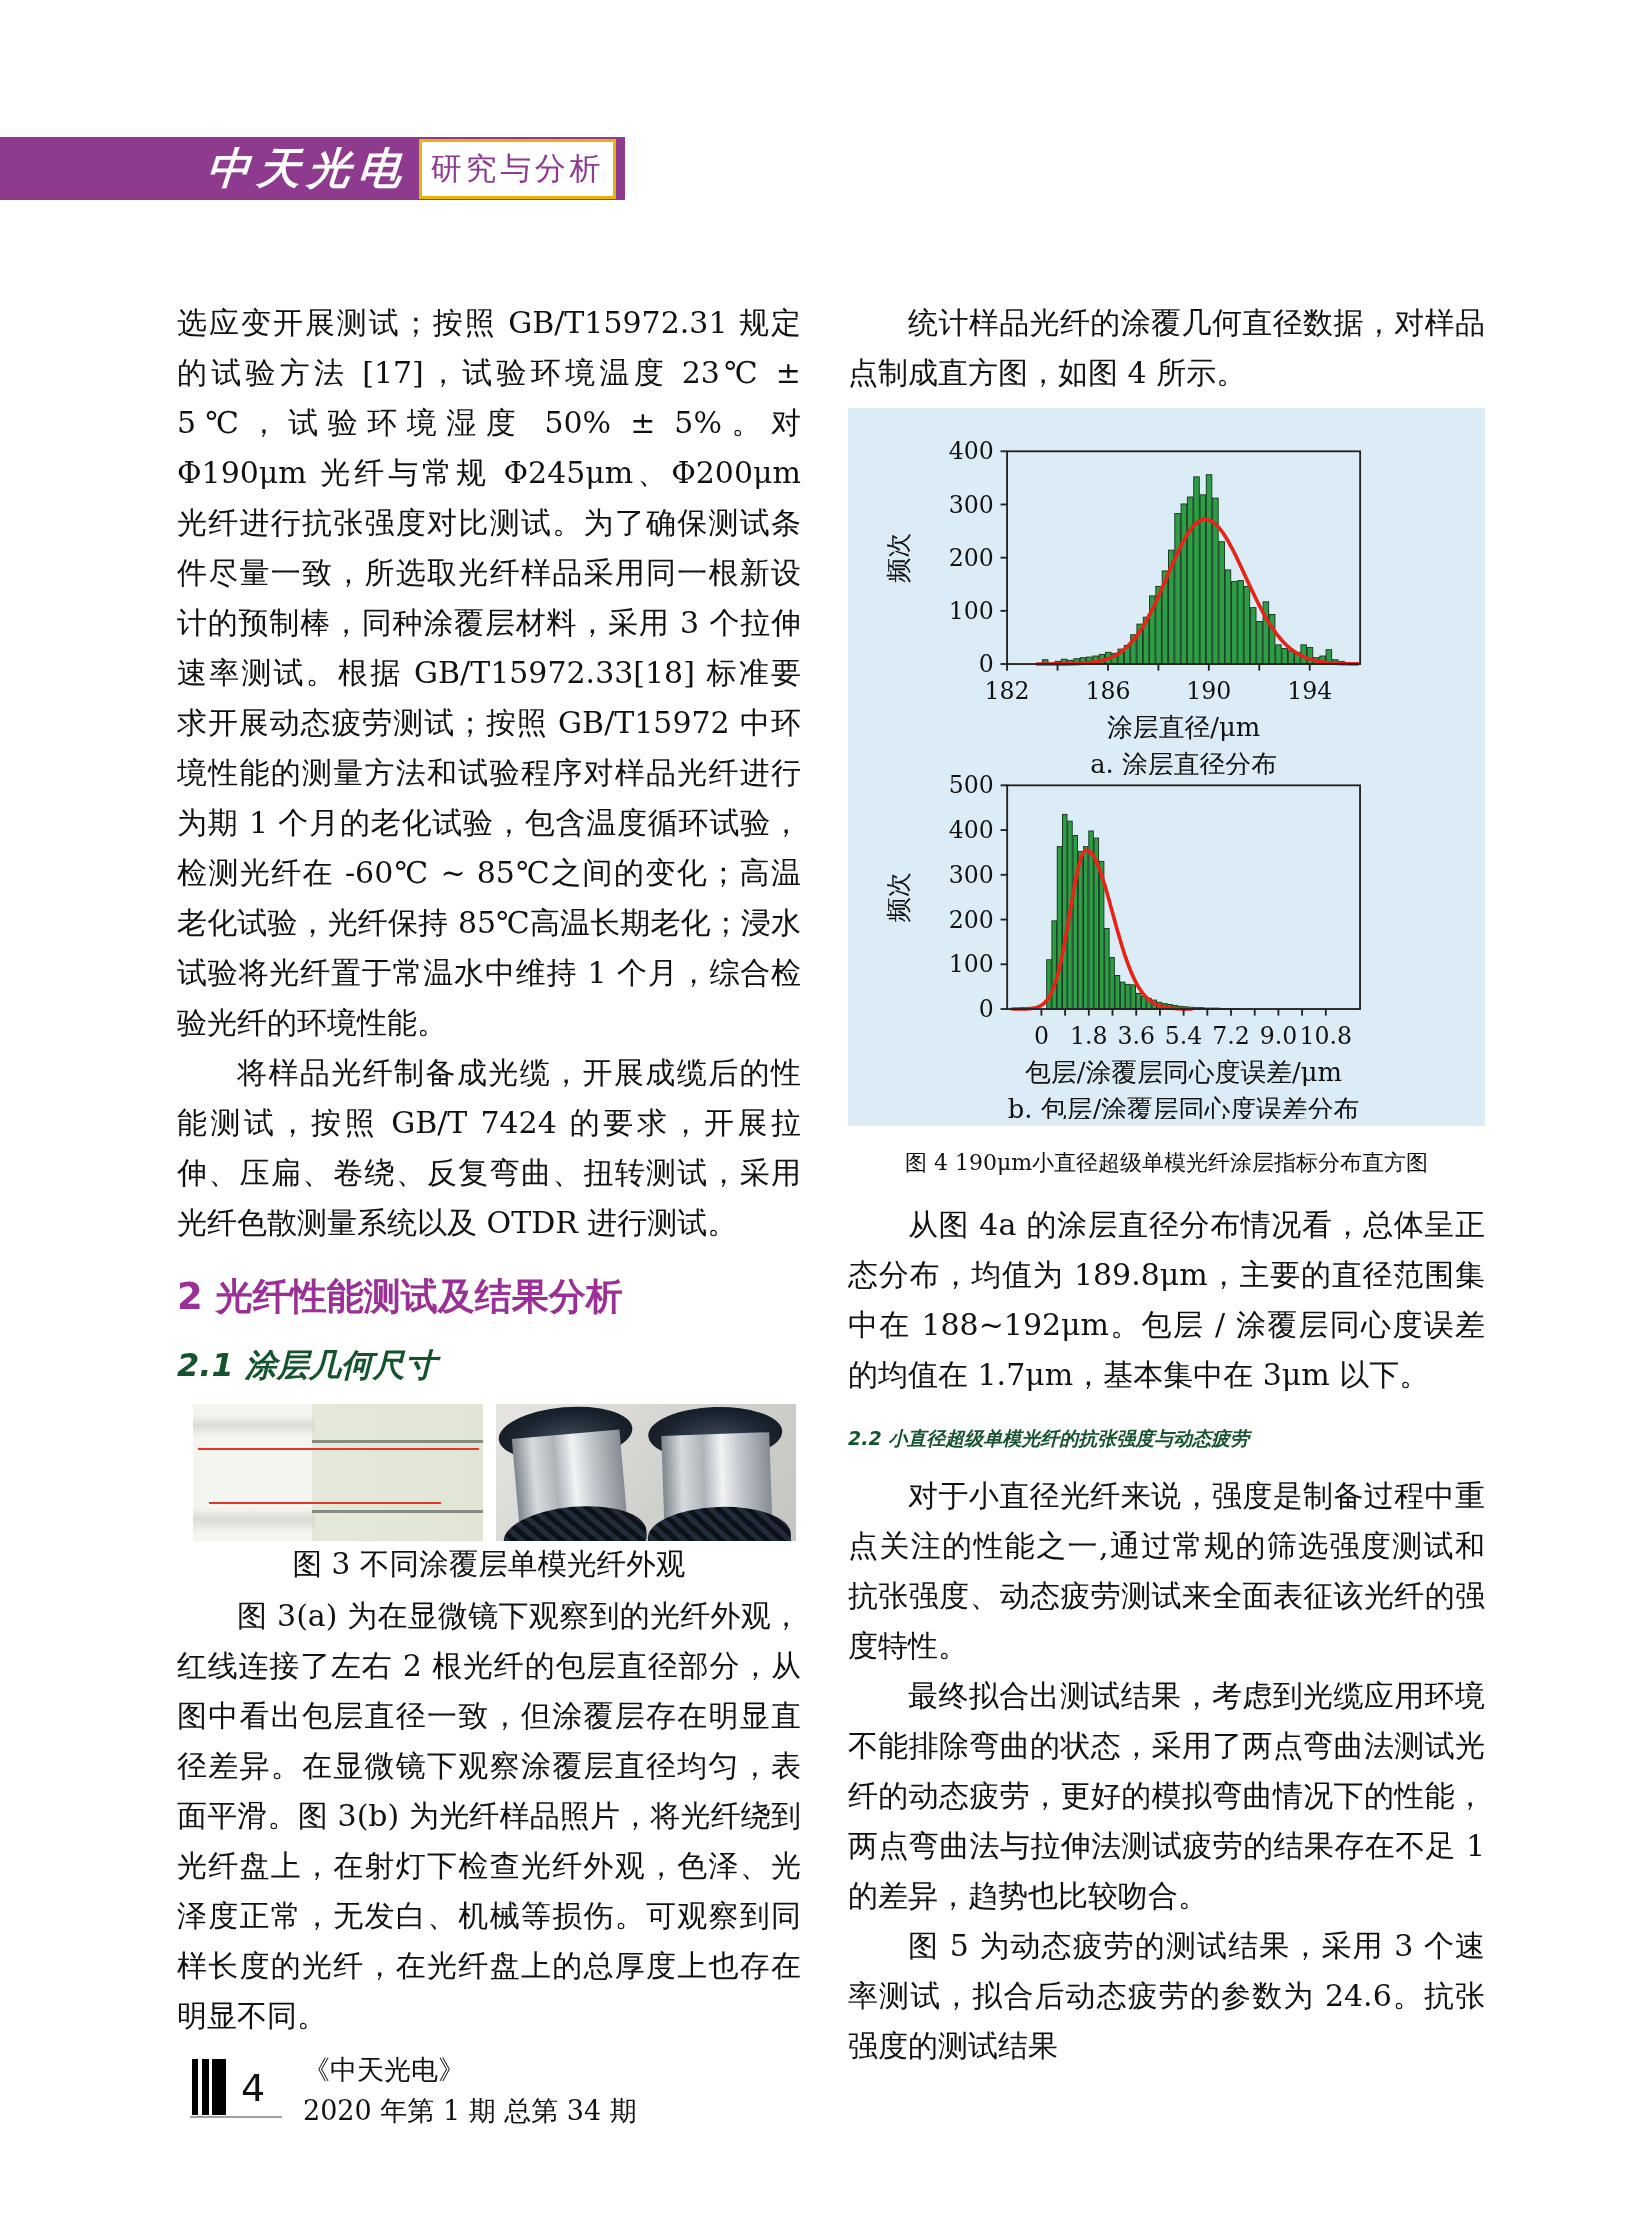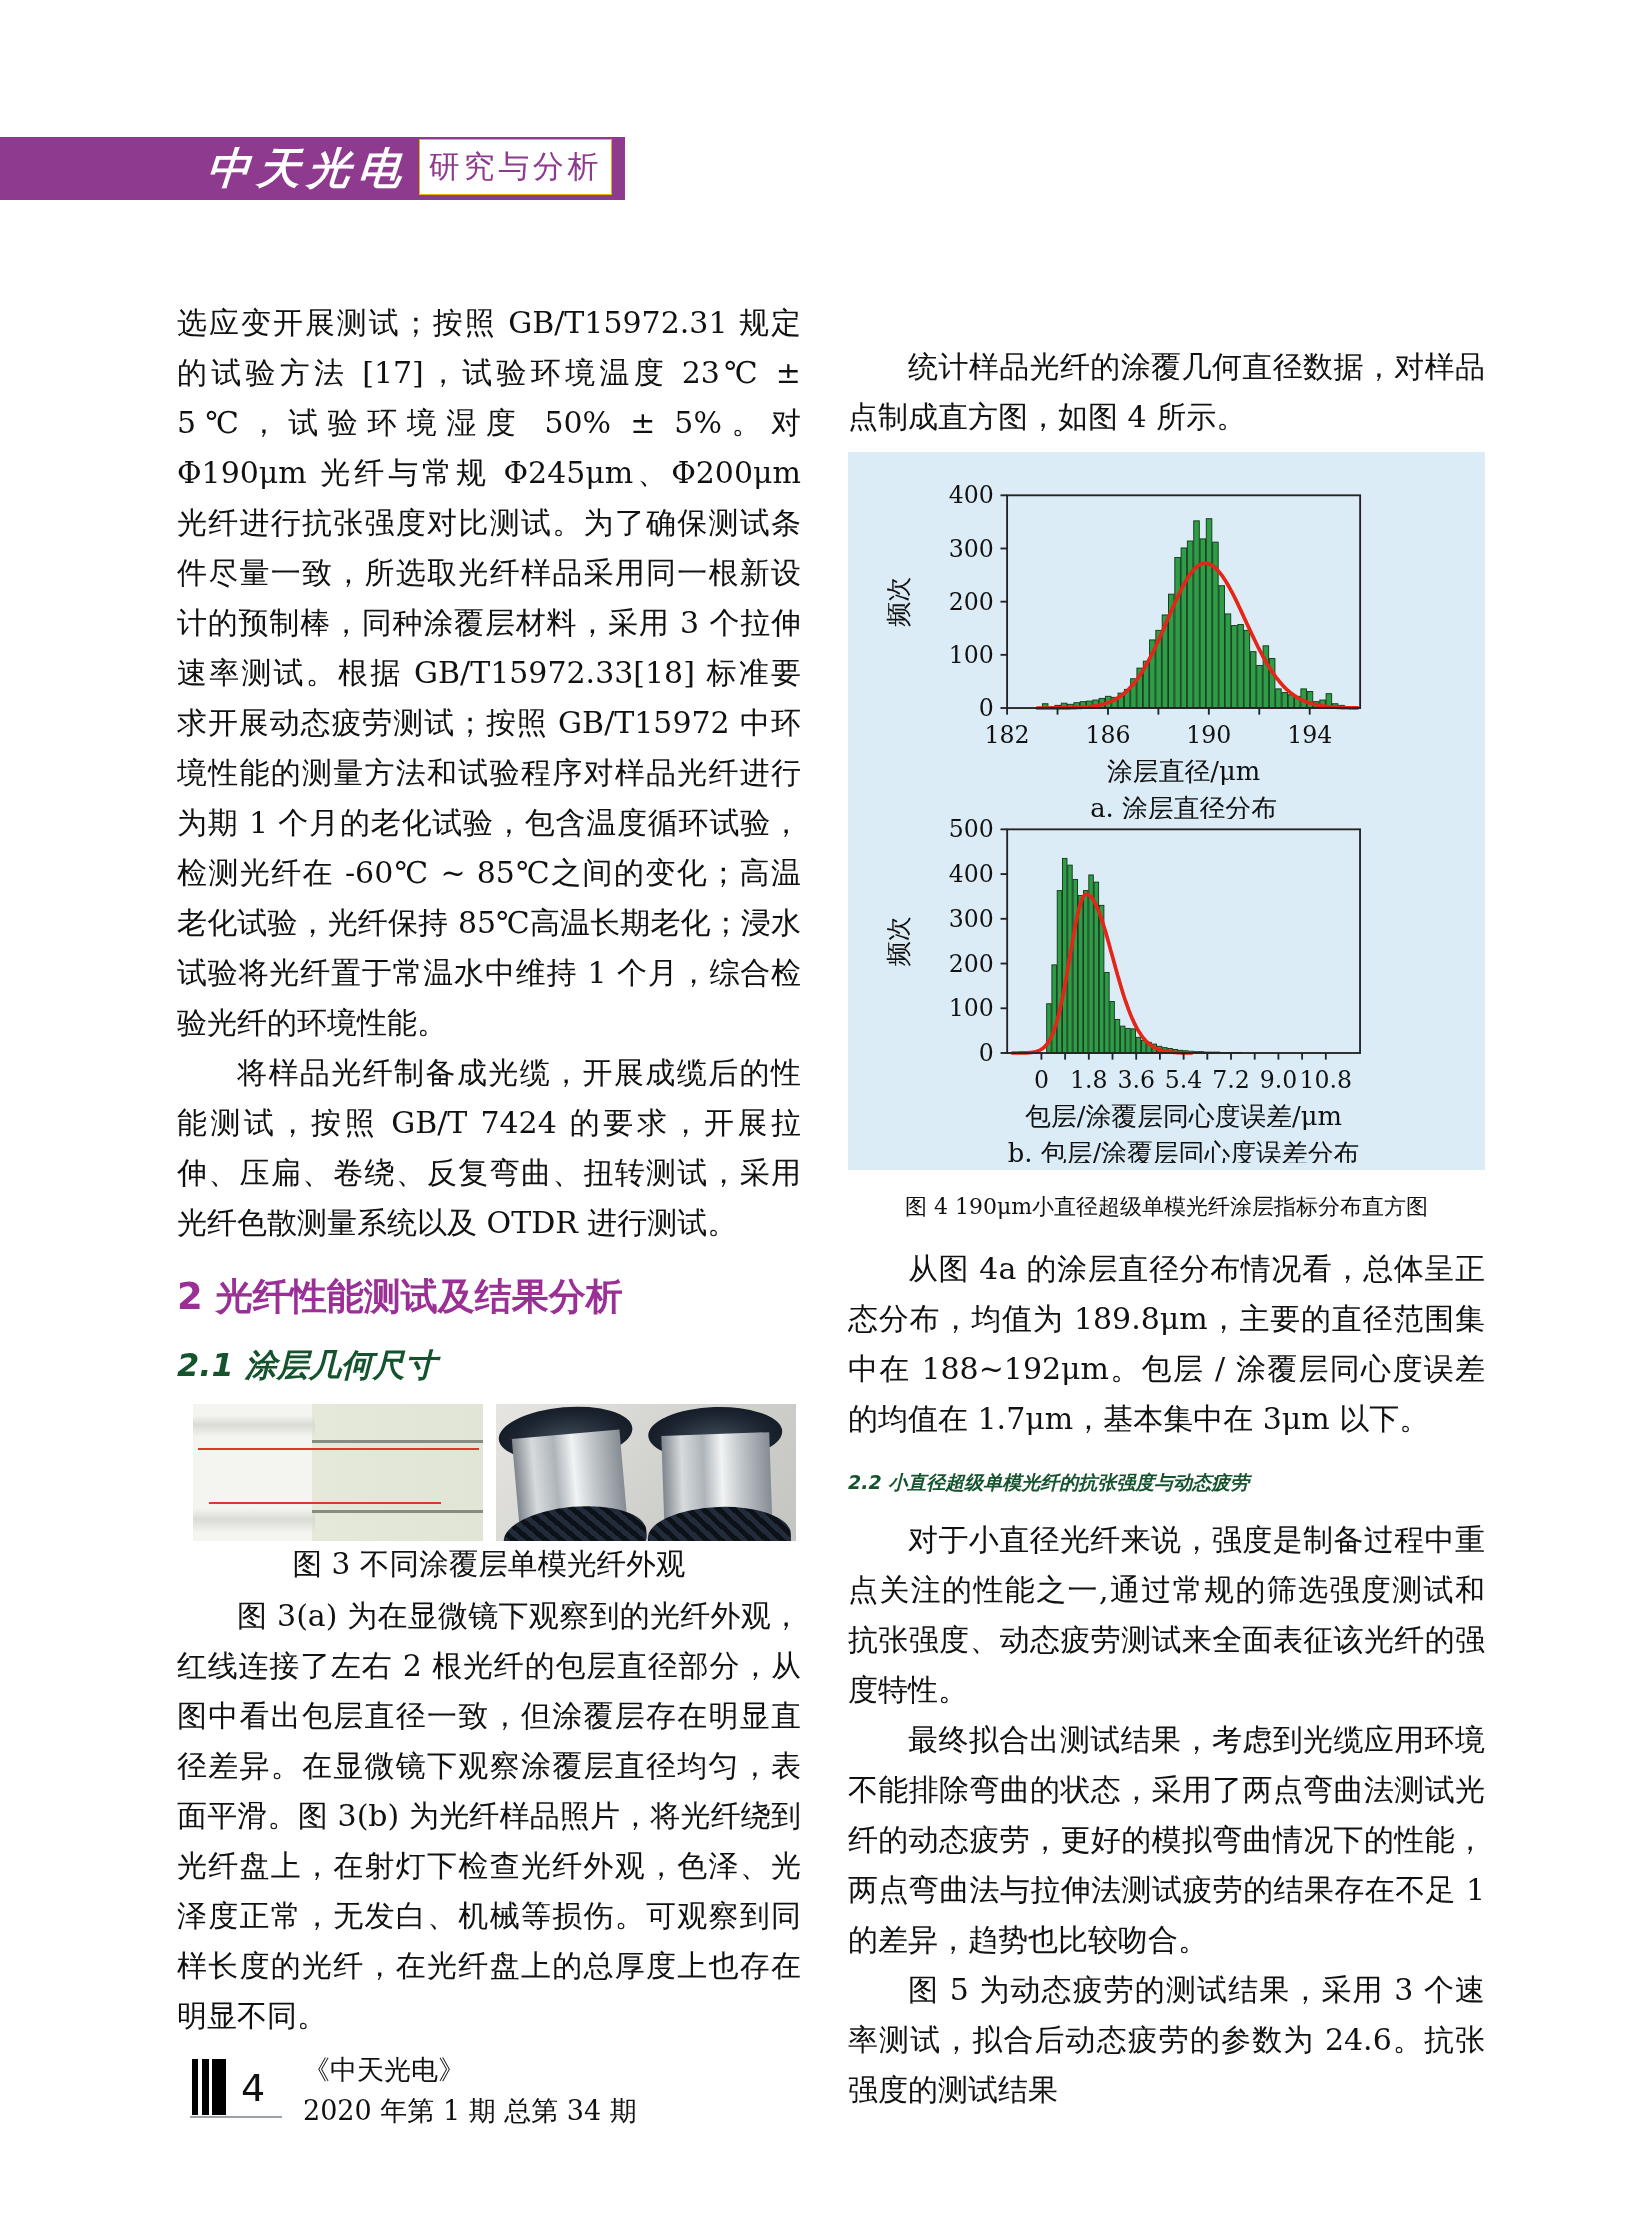--- a/index.html
+++ b/index.html
@@ -5,28 +5,28 @@
   html,body{margin:0;padding:0;background:#e8e8e8;}
   .page{position:relative;width:1649px;height:2239px;background:#ffffff;margin:0 auto;
         font-family:"DejaVu Serif","Liberation Serif",serif;color:#111;overflow:hidden;}
 
   
   .brand-bar{position:absolute;left:0;top:137px;width:625px;height:63px;background:#8e3a8f;}
   .brand-logo{position:absolute;left:207px;top:0;height:63px;line-height:63px;color:#fff;
         font-size:43px;font-weight:bold;font-style:italic;letter-spacing:7.4px;
         font-family:"DejaVu Sans","Liberation Sans",sans-serif;transform:skewX(-4deg);}
   .tag-box{position:absolute;left:419px;top:1.5px;width:191px;height:54px;background:#fff;
-        border:1px solid #eab308;display:flex;align-items:center;justify-content:center;}
+        border:3px solid #eab308;display:flex;align-items:center;justify-content:center;}
   .tag-box span{color:#8e3a8f;font-size:31px;letter-spacing:3.7px;
         font-family:"DejaVu Sans","Liberation Sans",sans-serif;}
 
   
   .col{position:absolute;top:298px;}
   .col-left{left:177px;width:624px;}
-  .col-right{left:848px;width:637px;margin-top:44px;}
+  .col-right{left:848px;width:637px;}
   .body-text{margin:0;font-size:30px;line-height:50px;text-align:justify;text-indent:2em;}
   .noindent{text-indent:0;}
   .sec-heading{margin:19px 0 0 0;font-size:37px;line-height:59px;color:#9a2f95;font-weight:bold;
         font-family:"DejaVu Sans","Liberation Sans",sans-serif;}
   .subsec-heading{margin:13.3px 0 5.9px 0;font-size:32px;line-height:53px;color:#14532d;font-weight:bold;
         font-family:"DejaVu Sans","Liberation Sans",sans-serif;font-style:italic;}
   .h22{font-size:19px;margin-top:11.8px;}
 
   
   .fig3{margin:11.8px 0 4.4px 0;}

